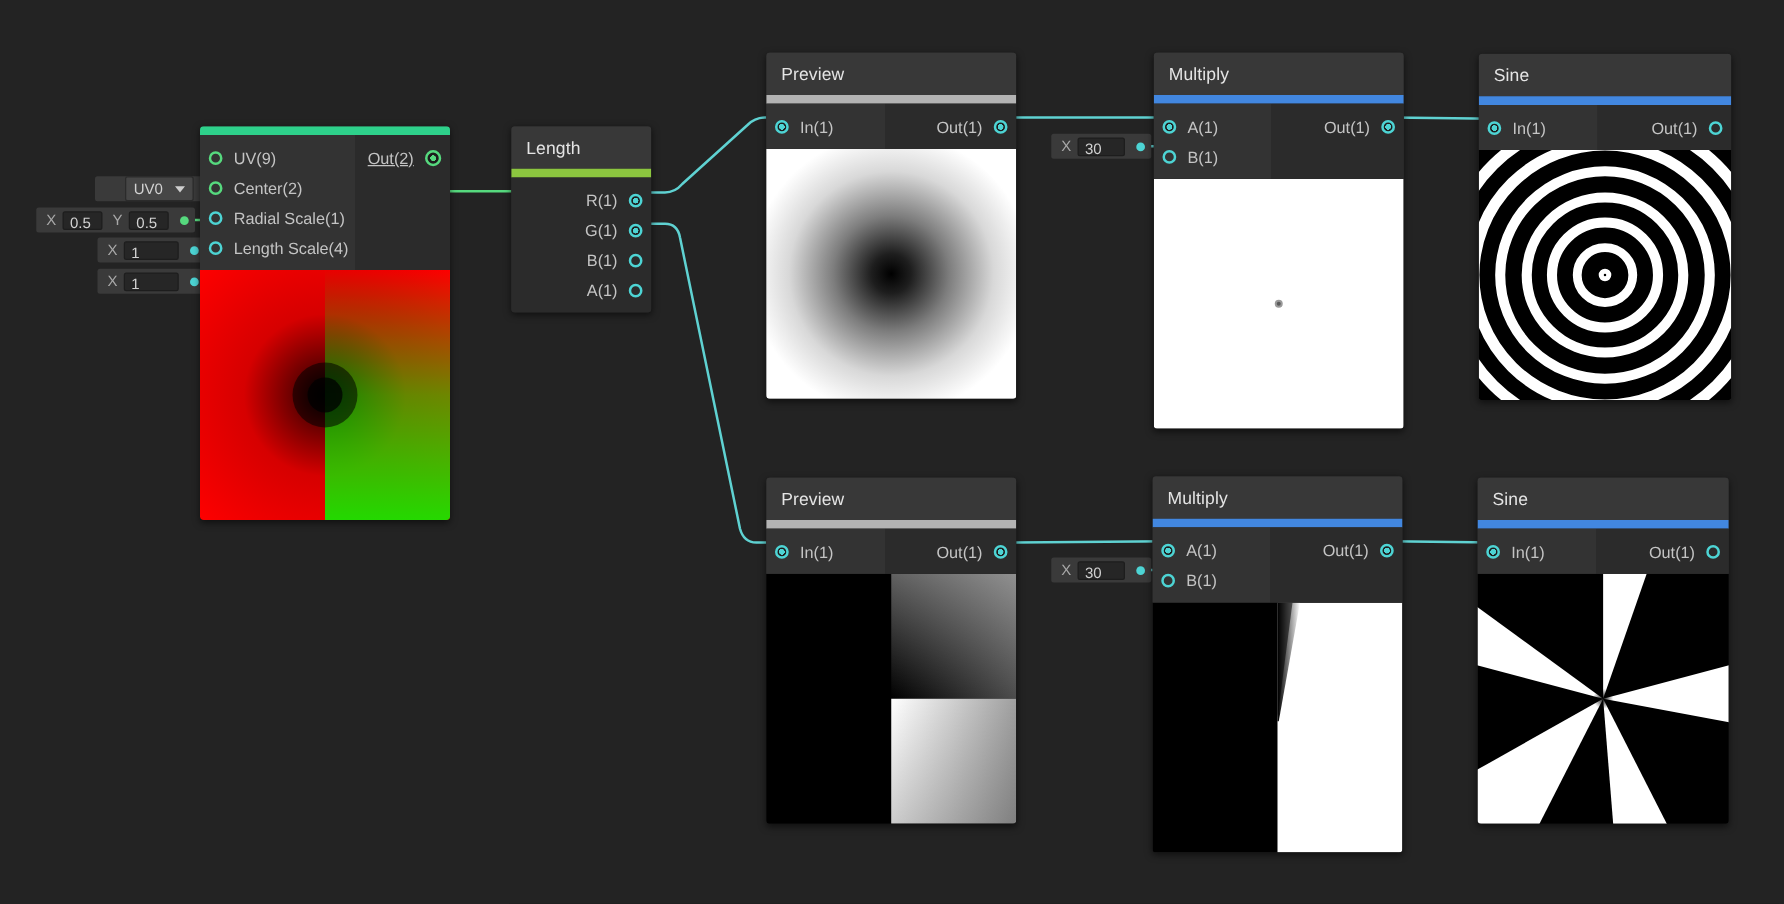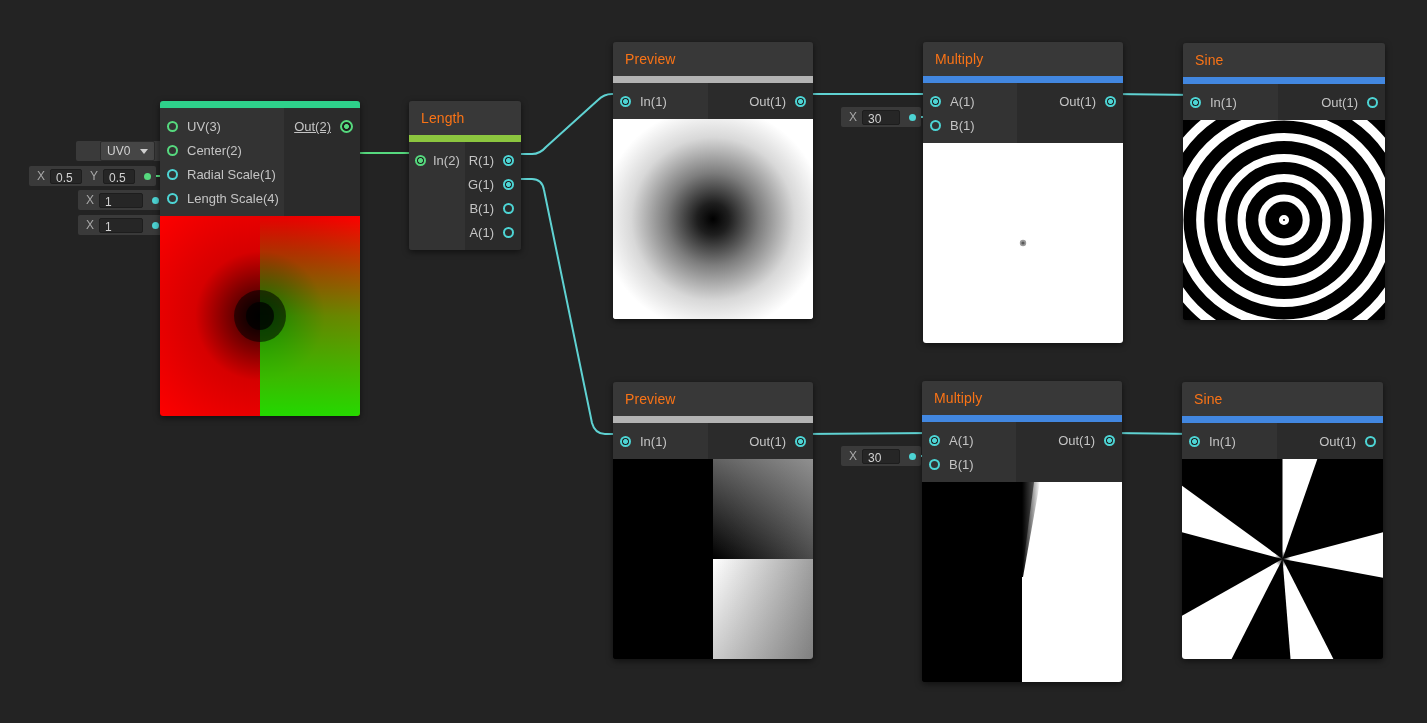--- a/index.html
+++ b/index.html
@@ -34,21 +34,21 @@
   
   .node {
     position: absolute;
     background: #2b2b2b;
     border-radius: 3px;
     box-shadow: 0 2px 6px rgba(0,0,0,0.55);
     z-index: 10;
     overflow: hidden;
   }
   .node-title {
-    color: #f97316;
+    color: #e5e5e5;
     font-size: 14px;
     padding: 9px 0 9px 12px;
     background: #383838;
     letter-spacing: 0.1px;
     white-space: nowrap;
   }
   .accent-bar {
     height: 7px;
     width: 100%;
   }
@@ -239,21 +239,21 @@
     <span class="field" style="width:38px;">30</span>
     <span class="outdot cyan"></span>
   </div>
 
   <div class="node" style="left:160px; top:101px; width:200px;">
     <div class="accent-bar" style="background:#2ed18b;"></div>
     <div class="ports">
       <div class="port-col-in" style="width:124px;">
         <div class="port-row" style="padding-left:7px;">
           <span class="port-dot green"></span>
-          <span class="port-label-in">UV(3)</span>
+          <span class="port-label-in">UV(9)</span>
         </div>
         <div class="port-row" style="padding-left:7px;">
           <span class="port-dot green"></span>
           <span class="port-label-in">Center(2)</span>
         </div>
         <div class="port-row" style="padding-left:7px;">
           <span class="port-dot"></span>
           <span class="port-label-in">Radial Scale(1)</span>
         </div>
         <div class="port-row" style="padding-left:7px;">
@@ -295,29 +295,20 @@
       <rect x="0" y="0" width="200" height="200" fill="url(#pcRad)" opacity="0.0"></rect>
       <circle cx="100" cy="100" r="26" fill="#000" opacity="0.55"></circle>
       <circle cx="100" cy="100" r="14" fill="#000" opacity="0.75"></circle>
     </svg>
   </div>
 
   <div class="node" style="left:409px; top:101px; width:112px;">
     <div class="node-title">Length</div>
     <div class="accent-bar" style="background:#8cc63f;"></div>
     <div class="ports">
-      <div class="port-col-in" style="width:56px;">
-        <div class="port-row" style="padding-left:6px;">
-          <span class="port-dot green filled"></span>
-          <span class="port-label-in" style="margin-left:7px;margin-right:4px;">In(2)</span>
-        </div>
-        <div class="port-row"></div>
-        <div class="port-row"></div>
-        <div class="port-row"></div>
-      </div>
       <div class="port-col-out">
         <div class="port-row out" style="padding-right:7px;">
           <span class="port-label-out">R(1)</span>
           <span class="port-dot filled"></span>
         </div>
         <div class="port-row out" style="padding-right:7px;">
           <span class="port-label-out">G(1)</span>
           <span class="port-dot filled"></span>
         </div>
         <div class="port-row out" style="padding-right:7px;">

